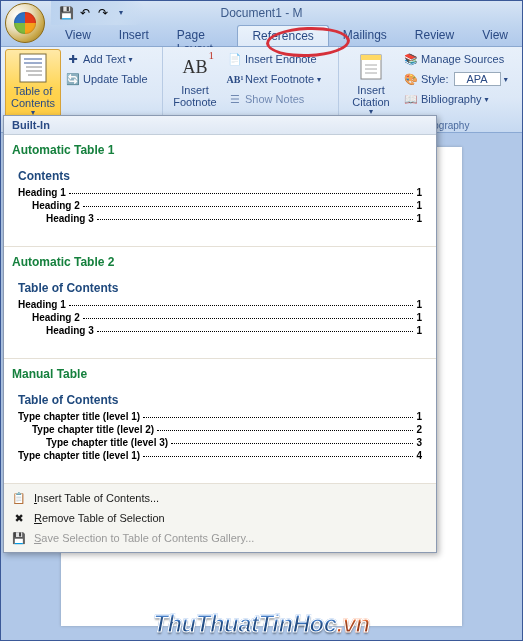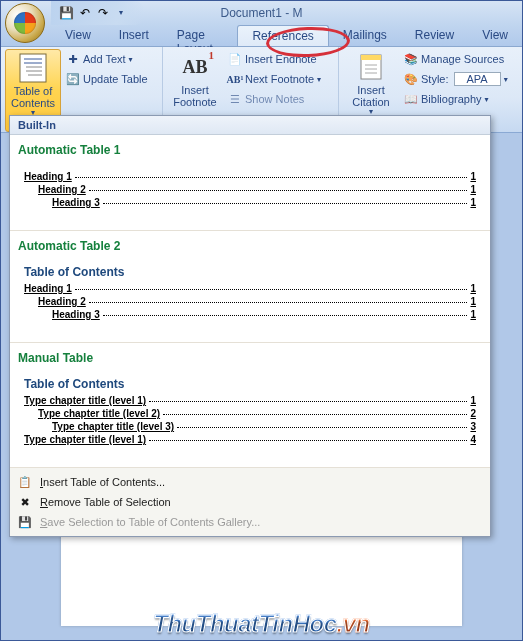--- a/index.html
+++ b/index.html
@@ -139,22 +139,22 @@
     position:relative;
   }
   .page{
     background:#fff;height:100%;
     box-shadow:0 0 3px rgba(0,0,0,.2);
   }
   
   
   .toc-dropdown{
     position:absolute;
-    left:8px; top:114px;
-    width:482px;
+    left:2px; top:114px;
+    width:434px;
     background:#f5f5f1;
     border:1px solid #8b9ab2;
     box-shadow:2px 2px 6px rgba(0,0,0,.3);
     z-index:50;
     font-size:11px;
   }
   .dd-header{
     background:linear-gradient(to bottom,#eef3fa,#dfe8f4);
     color:#2a4a84;font-weight:bold;
     padding:3px 8px;font-size:11px;
@@ -165,21 +165,21 @@
   .preview-title{
     color:#15803d;font-weight:bold;font-size:12px;
     padding:4px 8px 8px;
   }
   .preview{
     background:#fff;margin:0 8px;padding:4px 6px;
   }
   .pv-head{color:#1f497d;font-weight:bold;font-size:12px;margin-bottom:4px;}
   .pv-row{
     display:flex;font-size:10px;font-weight:bold;color:#000;
-    align-items:baseline;margin:2px 0;text-decoration:underline;
+    align-items:baseline;margin:2px 0;
   }
   .pv-label{white-space:nowrap;}
   .pv-dots{
     flex:1;border-bottom:1px dotted #000;margin:0 3px;position:relative;top:-2px;
   }
   .pv-page{white-space:nowrap;}
   .indent1{padding-left:14px;}
   .indent2{padding-left:28px;}
   .dd-actions{padding:4px 0;}
   .dd-action{
@@ -265,21 +265,21 @@
             <span class="sideicon">🔄</span>
             <span>Update Table</span>
           </div>
         </div>
       </div>
     </div>
 
     <div class="group" style="width:176px;">
       <div class="group-body">
         <div class="bigbtn">
-          <div class="bigicon" style="font-family:serif;font-size:18px;font-weight:bold;color:#333;position:relative;">AB<span style="color:#c0392b;font-size:11px;position:absolute;top:-2px;right:-3px;">1</span></div>
+          <div class="bigicon" style="font-family:serif;font-size:18px;font-weight:normal;color:#333;position:relative;">AB<span style="color:#c0392b;font-size:11px;position:absolute;top:-2px;right:-3px;">1</span></div>
           <div class="biglabel">Insert
 Footnote</div>
         </div>
         <div style="display:flex;flex-direction:column;">
           <div class="smallbtn">
             <span class="sideicon">📄</span>
             <span>Insert Endnote</span>
           </div>
           <div class="smallbtn">
             <span class="sideicon" style="font-family:serif;font-weight:bold;font-size:10px;">AB¹</span>
@@ -338,20 +338,21 @@
   <div class="doc-area">
     <div class="page"></div>
   </div>
 
   <div class="toc-dropdown">
     <div class="dd-header">Built-In</div>
     <div class="preview-zone" id="preview-zone">
         <div class="preview-block">
           <div class="preview-title">Automatic Table 1</div>
           <div class="preview">
+            <div class="pv-head">Contents</div>
             <div class="pv-row">
               <span class="pv-label">Heading 1</span>
               <span class="pv-dots"></span>
               <span class="pv-page">1</span>
             </div>
             <div class="pv-row indent1">
               <span class="pv-label">Heading 2</span>
               <span class="pv-dots"></span>
               <span class="pv-page">1</span>
             </div>

